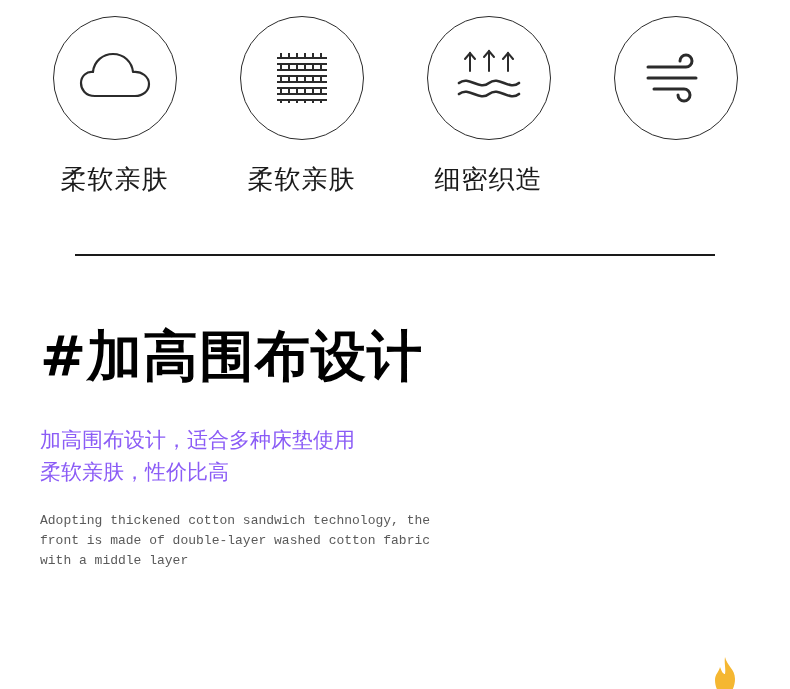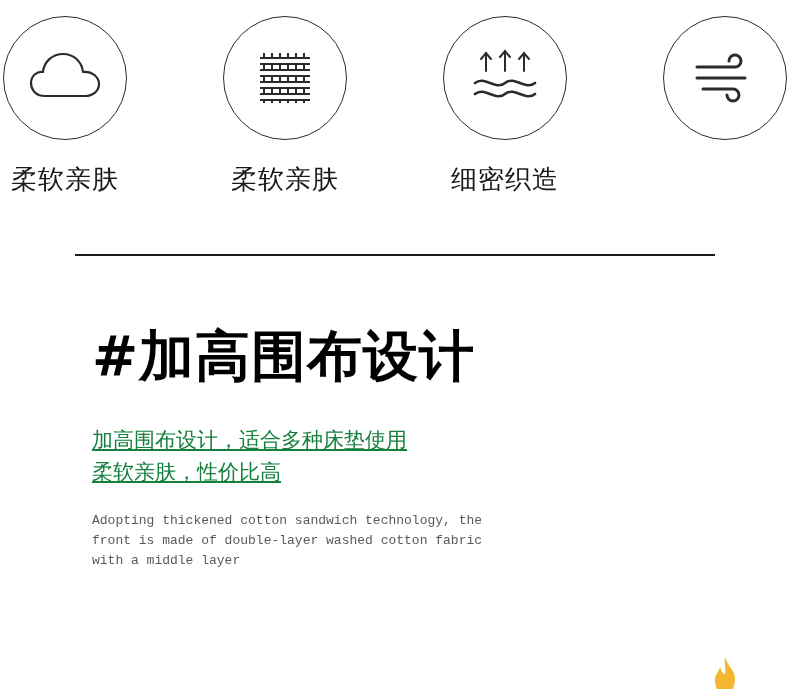--- a/index.html
+++ b/index.html
@@ -12,21 +12,21 @@
     background: #ffffff;
     font-family: "Liberation Sans", sans-serif;
     color: #111111;
     overflow: hidden;
     position: relative;
   }
 
   
   .features {
     display: flex;
-    justify-content: space-between;
+    justify-content: center;
     align-items: flex-start;
     gap: 57px;
     padding-top: 16px;
   }
   .feature {
     width: 130px;
     display: flex;
     flex-direction: column;
     align-items: center;
   }
@@ -53,40 +53,38 @@
   .divider {
     width: 640px;
     height: 2px;
     background: #1a1a1a;
     margin: 57px auto 0 auto;
   }
 
   
   .headline-block {
     margin-top: 70px;
-    padding-left: 68px;
+    padding-left: 40px;
     position: relative;
-    margin-left: 24px;
   }
   .headline {
     font-size: 55px;
     font-weight: bold;
     line-height: 1.12;
     letter-spacing: 1px;
     color: #000000;
     font-family: "DejaVu Sans", sans-serif;
   }
 
   .sub-lines {
     margin-top: 36px;
     font-size: 21px;
     line-height: 1.55;
-    color: #15803d;
+    color: #8b5cf6;
     font-family: "DejaVu Sans", sans-serif;
-    text-decoration: underline;
   }
 
   .english {
     margin-top: 22px;
     font-size: 13px;
     line-height: 1.55;
     color: #5a5a5a;
     max-width: 420px;
     font-family: Liberation Mono, monospace;
   }

